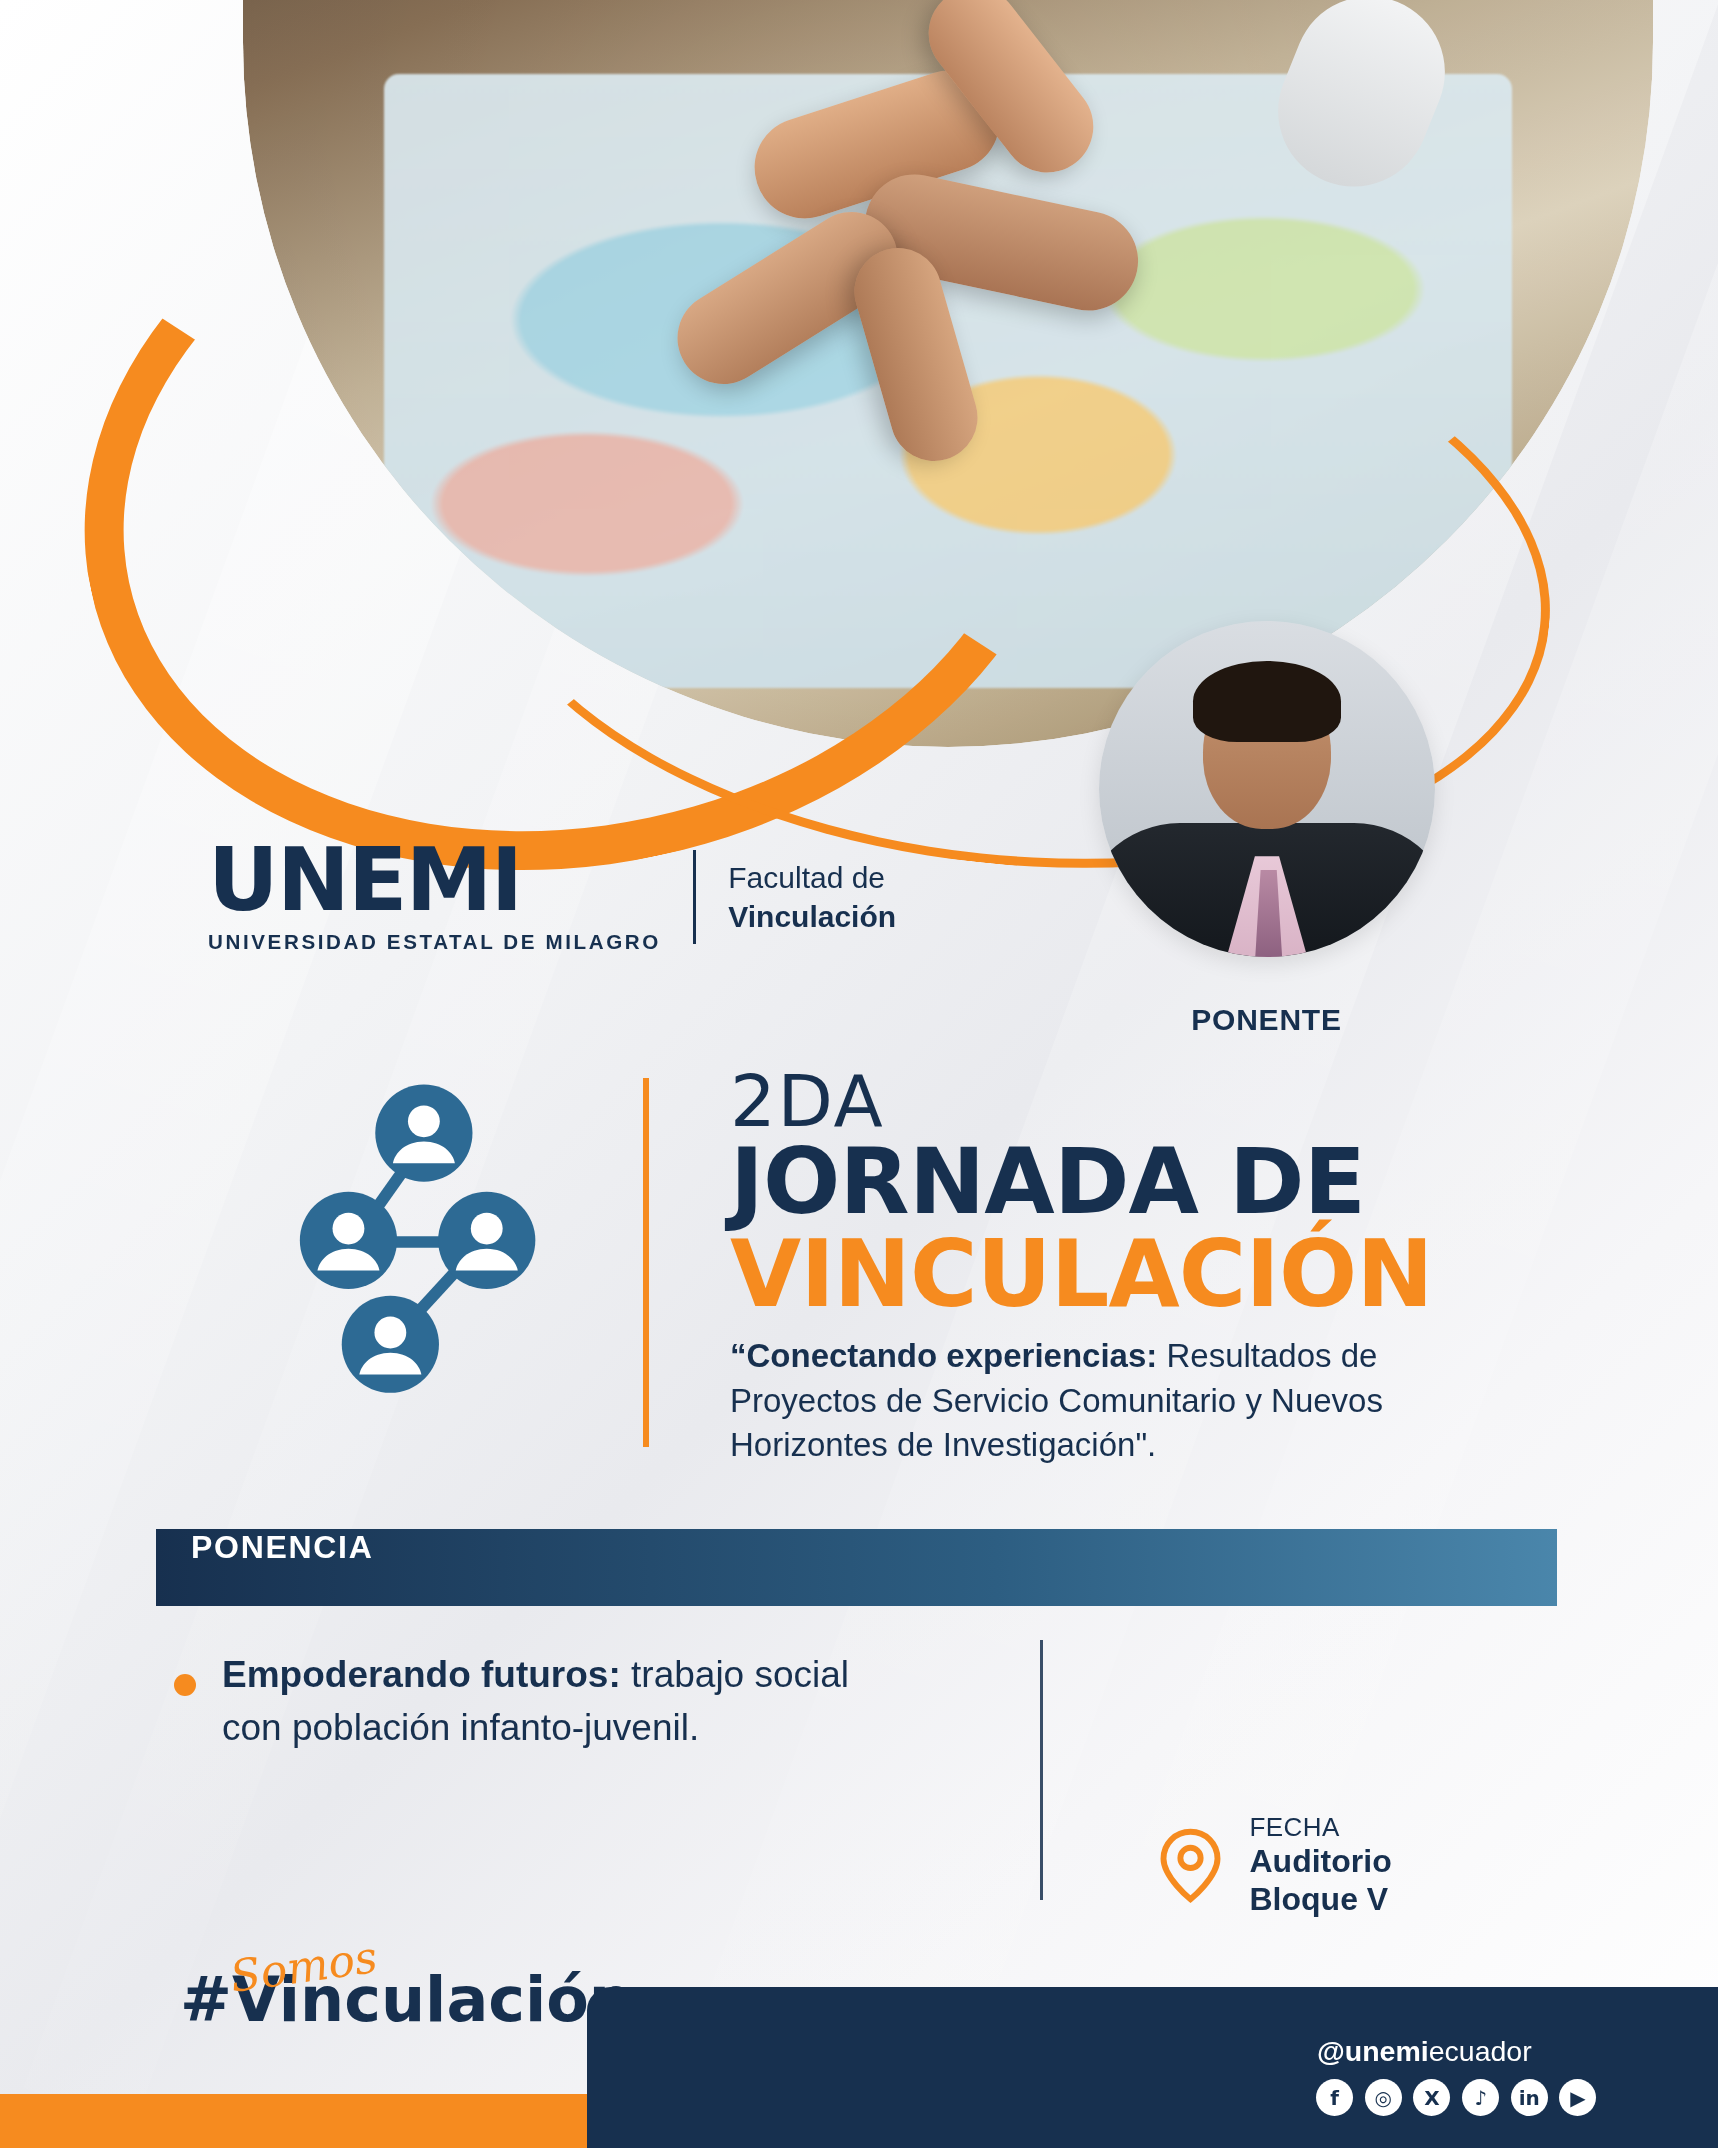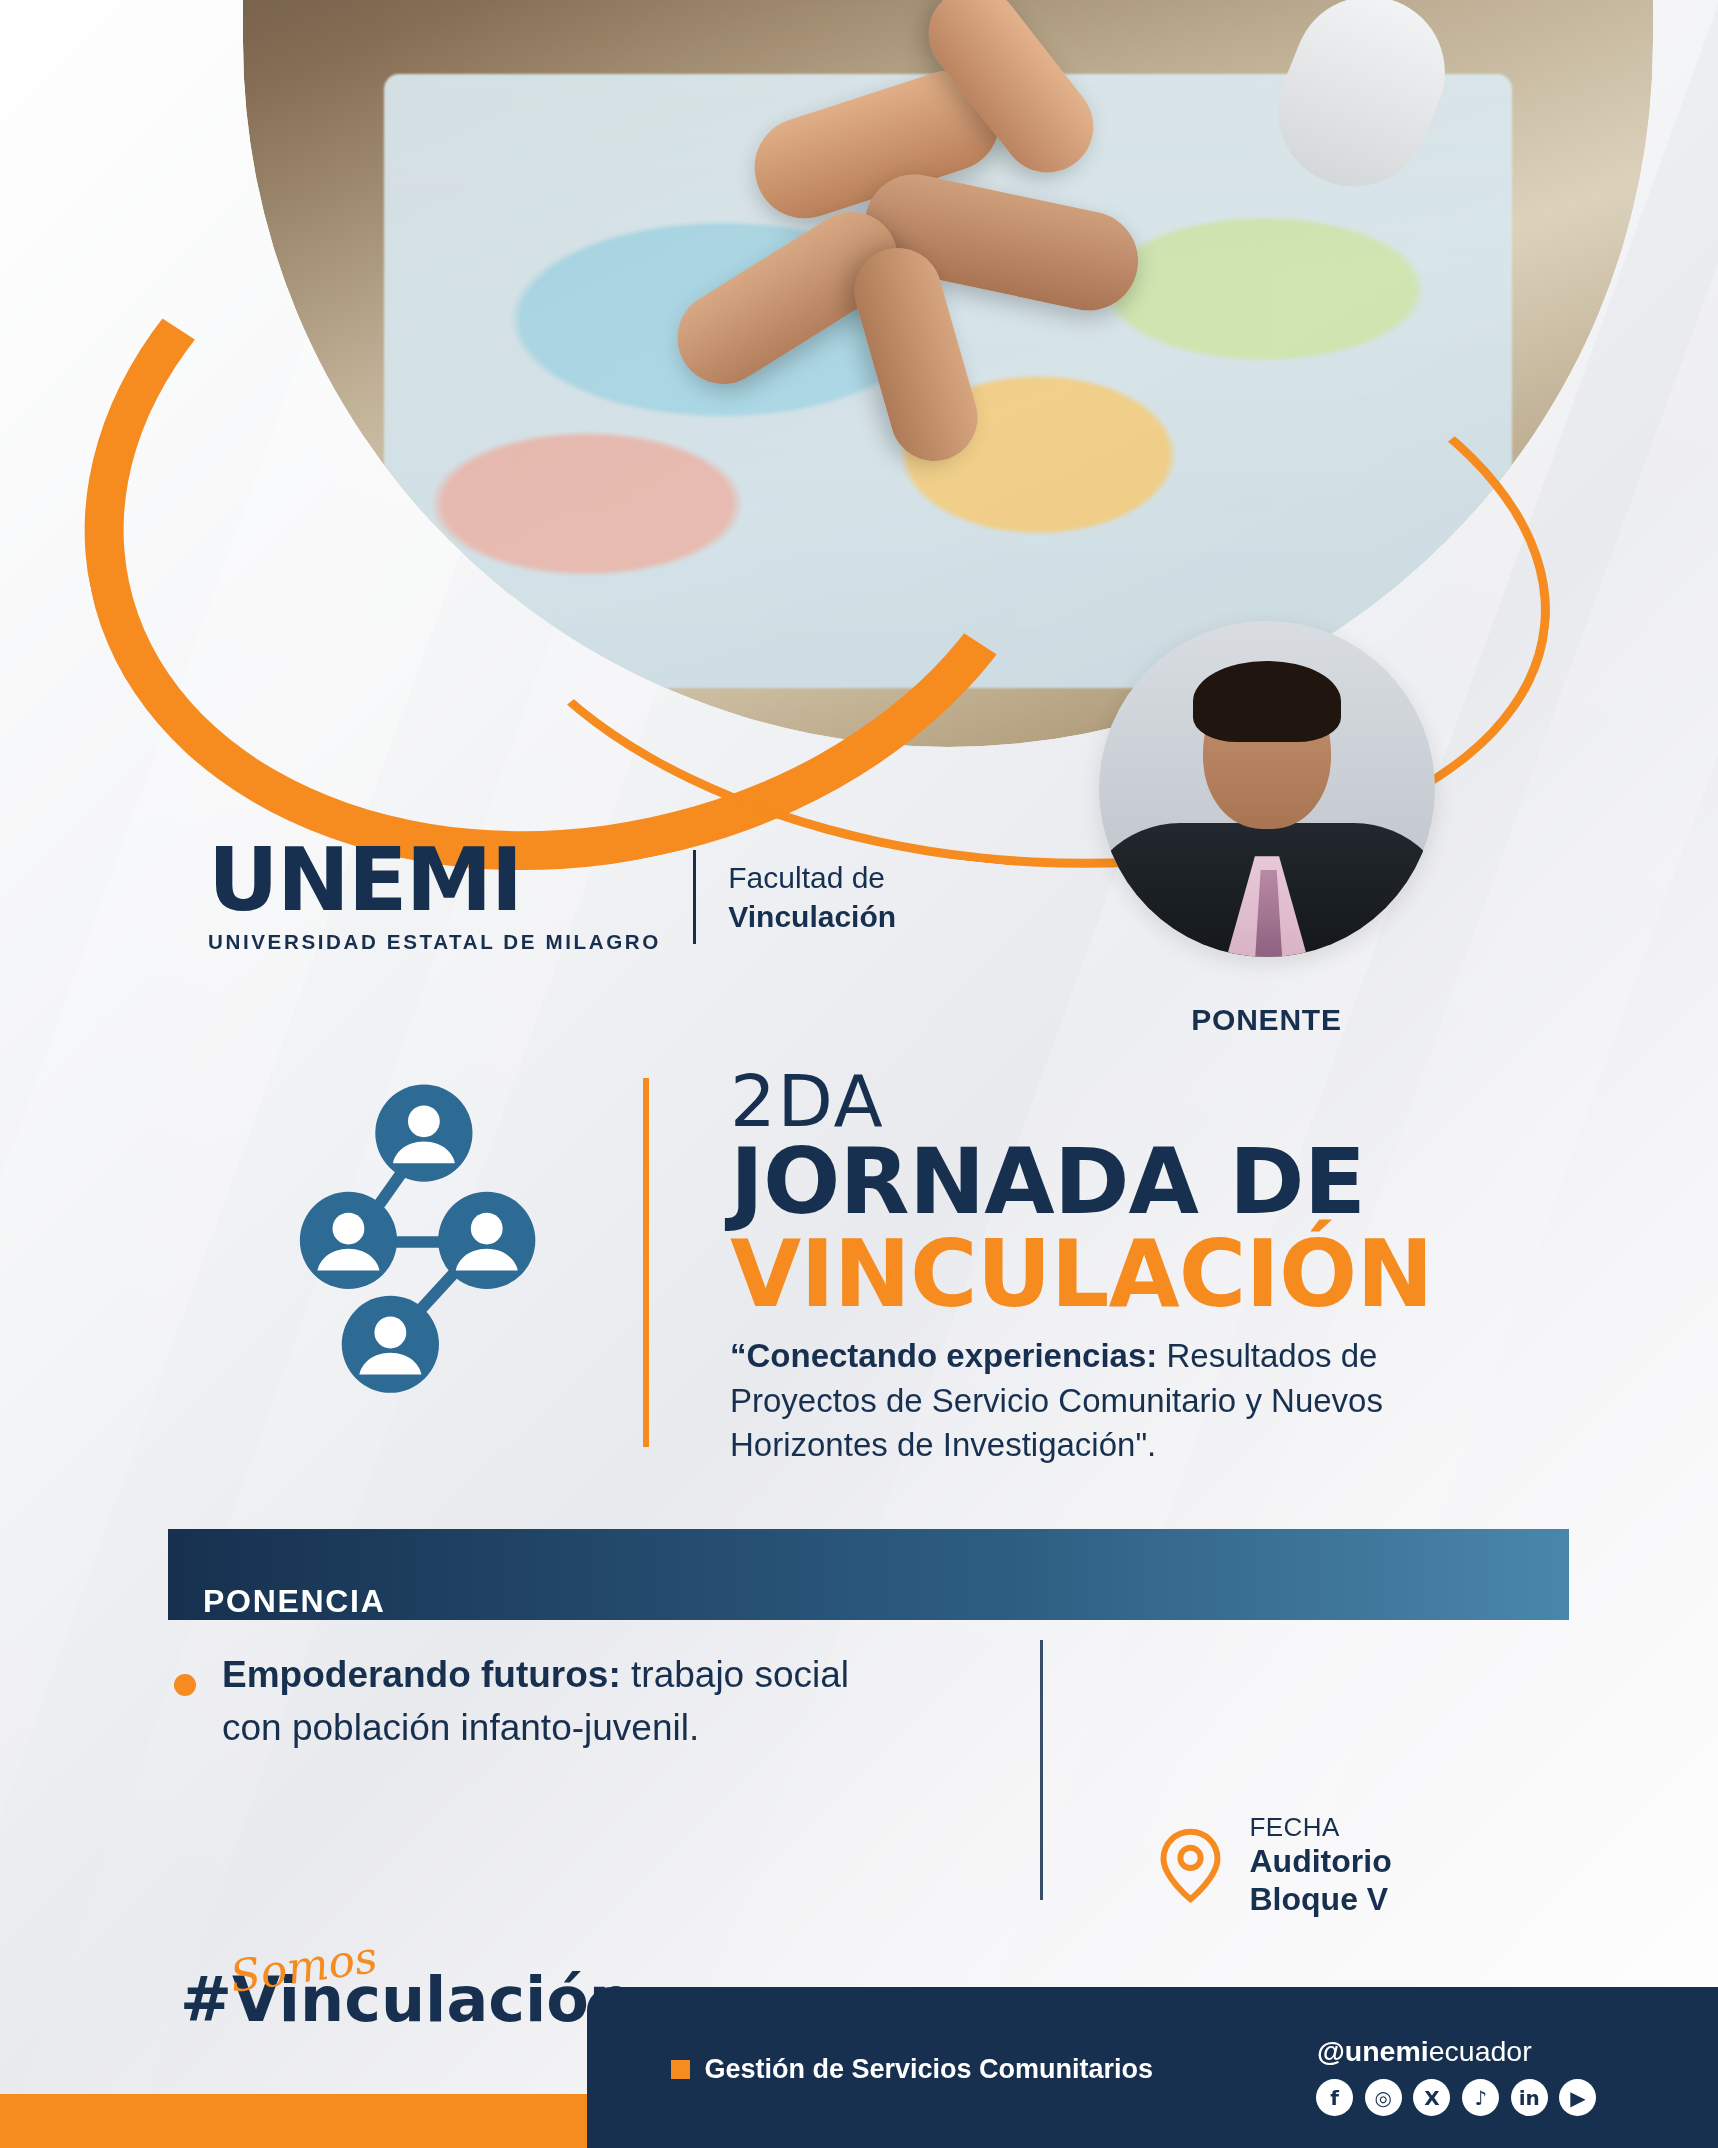--- a/index.html
+++ b/index.html
@@ -189,24 +189,24 @@
     font-family: "DejaVu Sans", sans-serif;
   }
   .t-sub {
     position:absolute; left: 730px; top: 1334px; width: 755px;
     font-size: 33px; line-height: 1.35; color:#17304f;
   }
   .t-sub b { font-weight: 700; }
 
   
   .band {
-    position:absolute; left: 168px; top: 1529px;
-    width: 1401px; height: 91px;
+    position:absolute; left: 156px; top: 1529px;
+    width: 1401px; height: 77px;
     background: linear-gradient(90deg,#17304f 0%, #2d5e82 60%, #4a86ab 100%);
-    display:flex; align-items:flex-end;
+    display:flex; align-items:flex-start;
   }
   .band span {
     color:#fff; font-size: 32px; font-weight: 700; letter-spacing: 1.7px; margin-left: 35px;
   }
 
   
   .bullet-dot {
     position:absolute; left: 174px; top: 1674px;
     width: 22px; height: 22px; border-radius: 50%; background:#f68b1f;
   }
@@ -383,24 +383,20 @@
   </div>
 
   <div class="somos">
     <div class="somos-script">Somos</div>
     <div class="somos-main">#Vinculación</div>
   </div>
 
   <div class="footer-orange"></div>
   <div class="footer-dark"></div>
 
-  <div class="foot-item">
-    <div class="foot-sq"></div>
-    <div class="foot-txt">Gestión de Servicios Comunitarios</div>
-  </div>
 
   <div class="handle">
     <b>@unemi</b><span>ecuador</span>
   </div>
 
   <div class="social">
     <div class="s">f</div>
     <div class="s">◎</div>
     <div class="s">X</div>
     <div class="s">♪</div>

